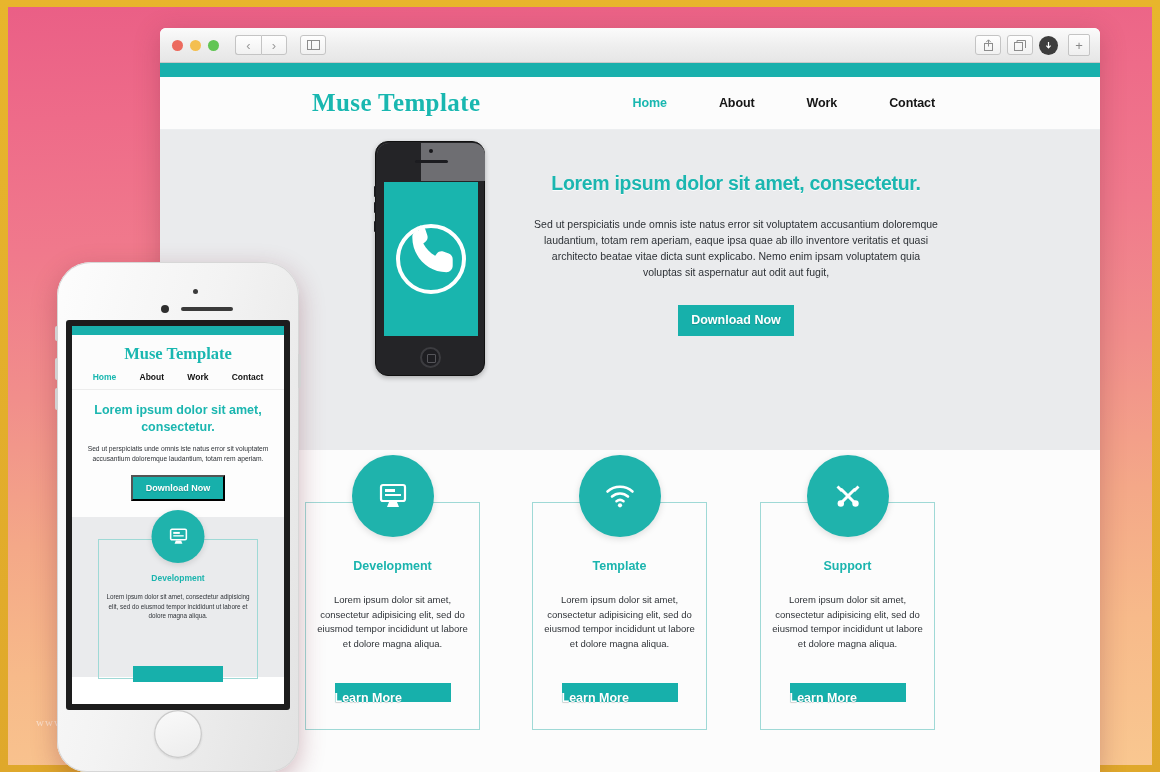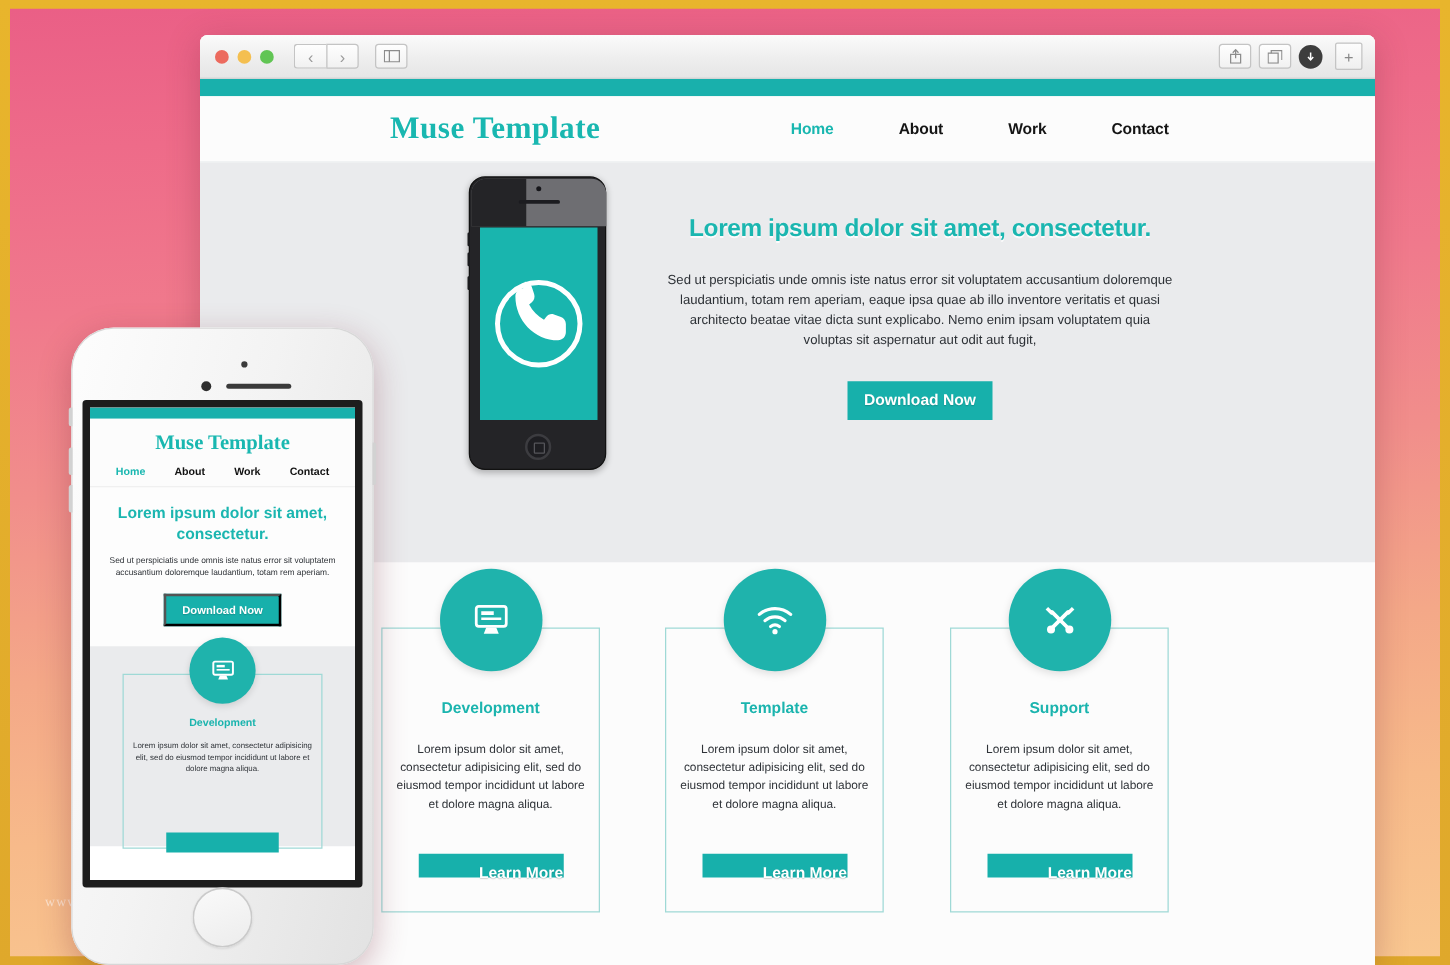--- a/index.html
+++ b/index.html
@@ -191,21 +191,21 @@
     position:absolute; left:0; right:0; top:56px; text-align:center;
     font-size:12.5px; font-weight:bold; color:#1bb4ae;
     text-shadow:0 1px 0 rgba(255,255,255,.9);
   }
   .card-body {
     position:absolute; left:9px; right:9px; top:90px; text-align:center;
     font-size:9.5px; line-height:14.5px; color:#2f3338;
   }
   .card-btn {
     position:absolute; left:50%; transform:translateX(-50%); bottom:27px;
-    width:116px; height:19px; font-size:12.5px; line-height:31px; text-align:right;
+    width:116px; height:19px; font-size:12.5px; line-height:31px; text-align:left;
   }
 
   
   #mobile {
     position:absolute; left:57px; top:262px;
     width:242px; height:510px;
   }
   #mob-body {
     width:242px; height:510px;
     background:linear-gradient(105deg,#fdfdfd 0%,#f3f3f3 45%,#e2e2e2 100%);

